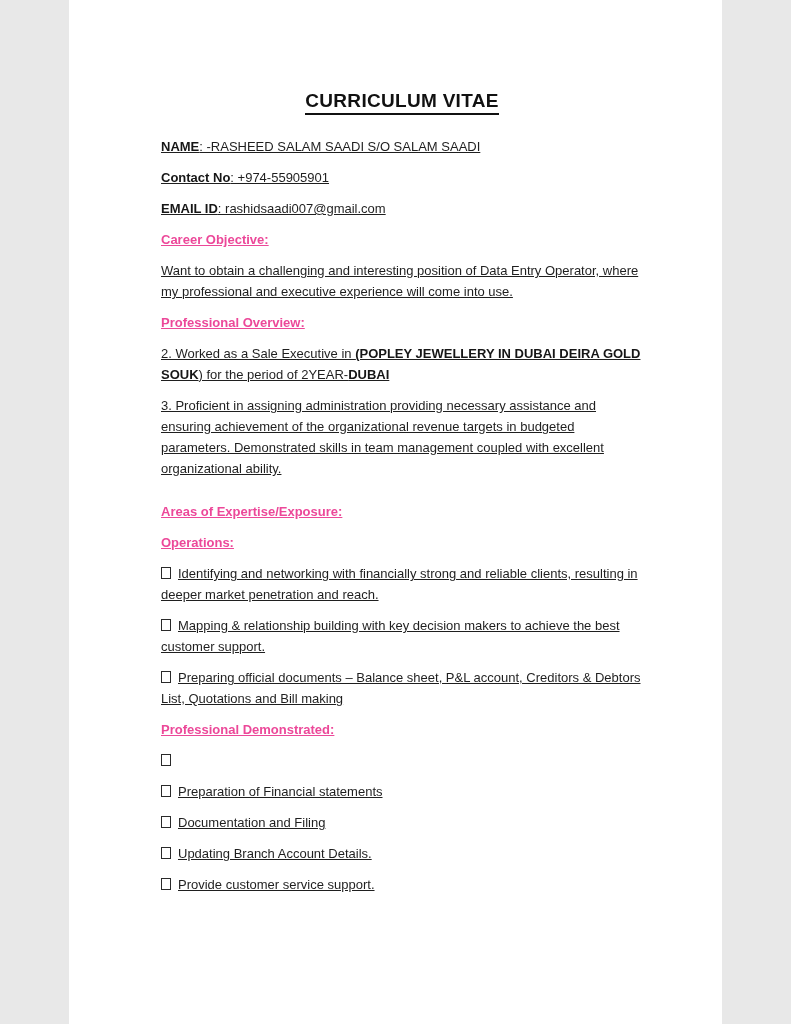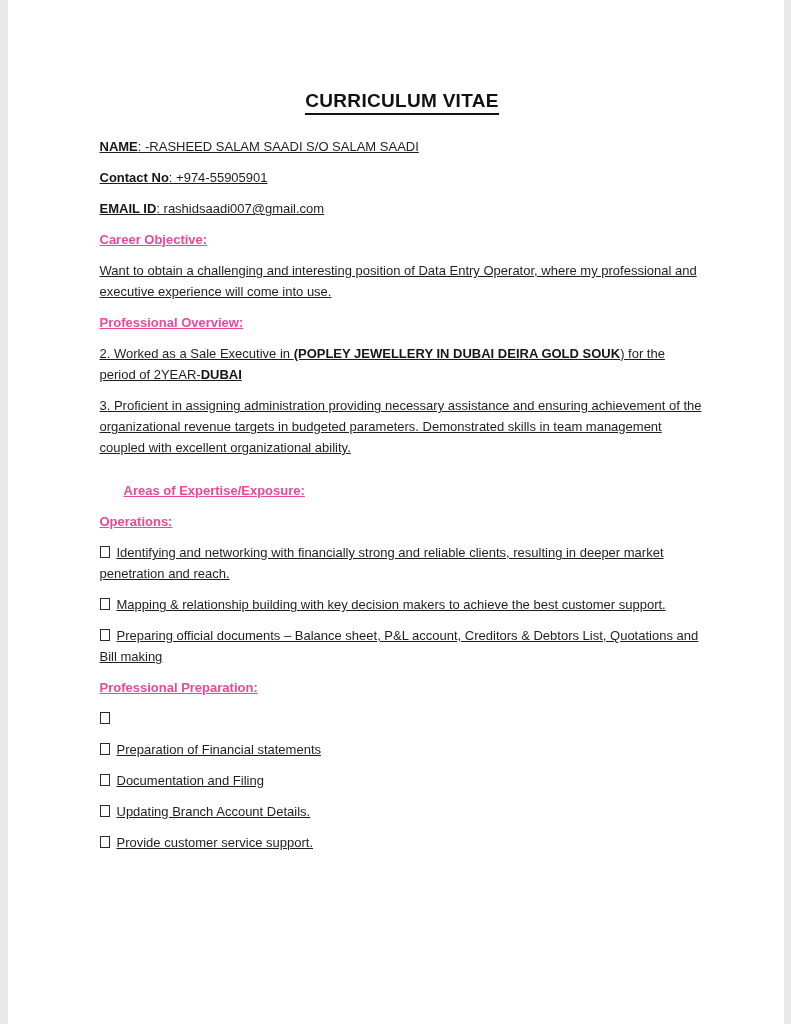--- a/index.html
+++ b/index.html
@@ -1,18 +1,18 @@
 <!DOCTYPE html>
 <html><head>
 <meta charset="utf-8">
 <style>
   html, body { margin: 0; padding: 0; background: #e8e8e8; }
   .page {
     position: relative;
-    width: 776px;
+    width: 653px;
     height: 1024px;
     margin: 0 auto;
     background: #ffffff;
     box-sizing: border-box;
     padding: 90px 79px 0 92px;
     font-family: "Liberation Sans", "DejaVu Sans", sans-serif;
     font-size: 13px;
     color: #1f1f1f;
     overflow: hidden;
   }
@@ -26,21 +26,21 @@
     font-weight: bold;
     color: #111111;
     letter-spacing: 0.3px;
     border-bottom: 2px solid #111111;
     padding-bottom: 1px;
     line-height: 22px;
   }
   p { margin: 0 0 10px 0; line-height: 21px; text-decoration: underline; }
   .b { font-weight: bold; color: #161616; }
   .heading { font-weight: bold; color: #ec4899; }
-  .gap-top { margin-top: 22px; margin-left: 24px; }
+  .gap-top { margin-top: 22px; }
   .bx {
     display: inline-block;
     width: 8px;
     height: 10px;
     border: 1px solid #2a2a2a;
     margin-right: 7px;
     vertical-align: baseline;
     position: relative;
     top: 1px;
   }
@@ -71,21 +71,21 @@
   <p>3. Proficient in assigning administration providing necessary assistance and ensuring achievement of the organizational revenue targets in budgeted parameters. Demonstrated skills in team management coupled with excellent organizational ability.</p>
 
   <p class="heading gap-top">Areas of Expertise/Exposure:</p>
 
   <p class="heading">Operations:</p>
 
   <p><span class="bx"></span><span>Identifying and networking with financially strong and reliable clients, resulting in deeper market penetration and reach.</span></p>
   <p><span class="bx"></span><span>Mapping &amp; relationship building with key decision makers to achieve the best customer support.</span></p>
   <p><span class="bx"></span><span>Preparing official documents – Balance sheet, P&amp;L account, Creditors &amp; Debtors List, Quotations and Bill making</span></p>
 
-  <p class="heading">Professional Preparation:</p>
+  <p class="heading">Professional Demonstrated:</p>
 
   <p><span class="bx"></span></p>
   <p><span class="bx"></span><span>Preparation of Financial statements</span></p>
   <p><span class="bx"></span><span>Documentation and Filing</span></p>
   <p><span class="bx"></span><span>Updating Branch Account Details.</span></p>
   <p><span class="bx"></span><span>Provide customer service support.</span></p>
 
 </div>
 
 </body></html>

